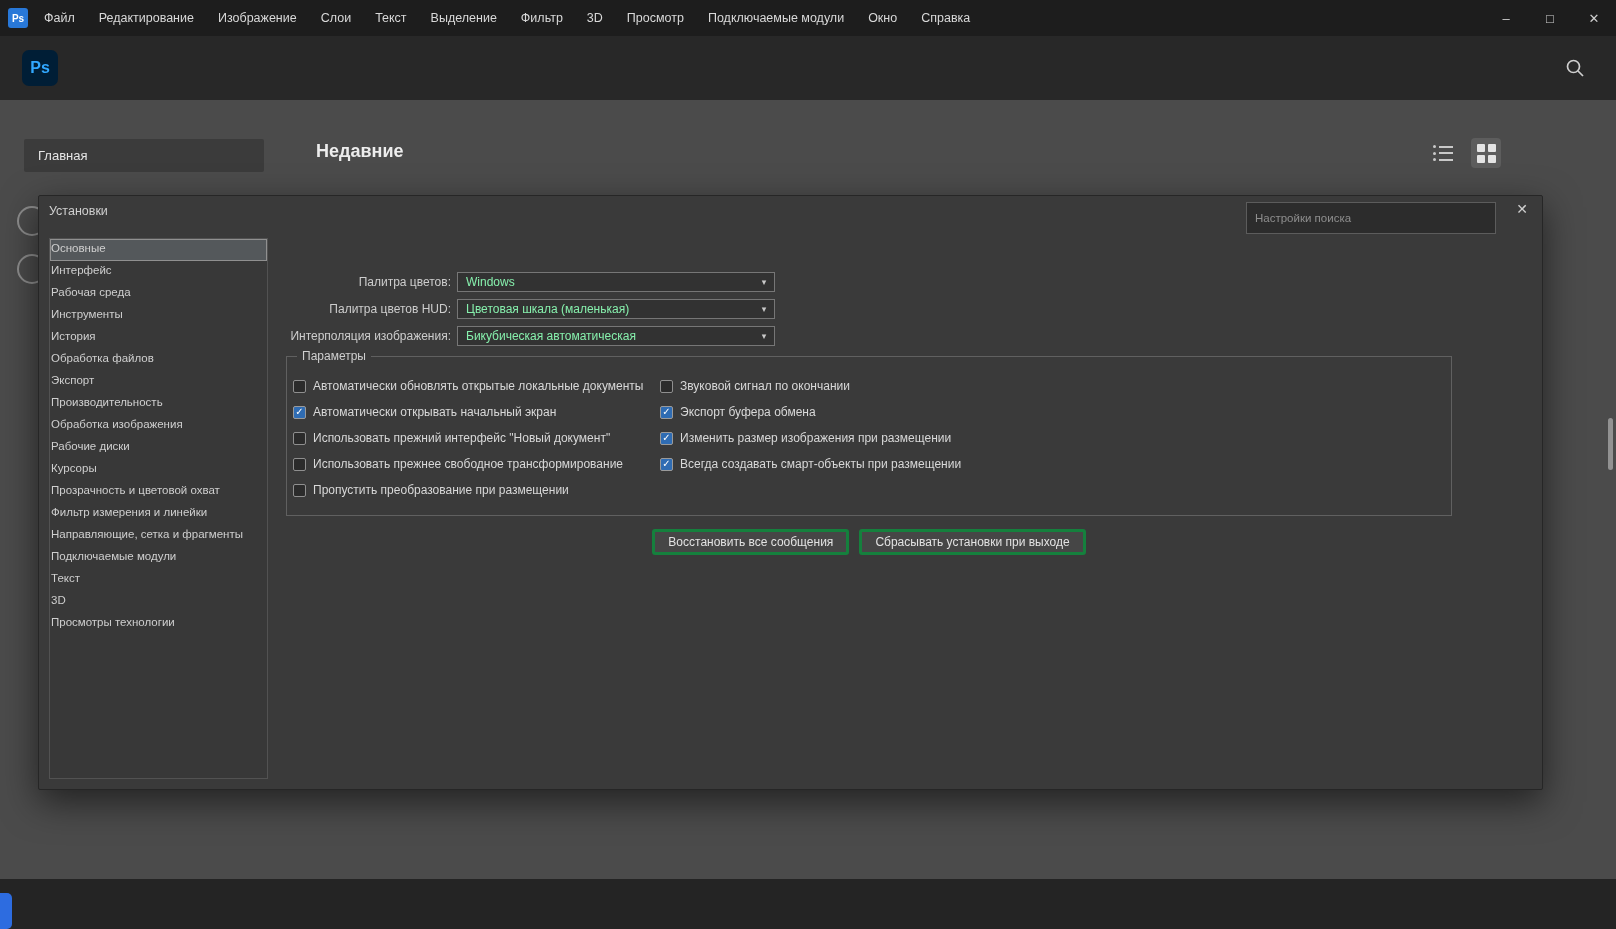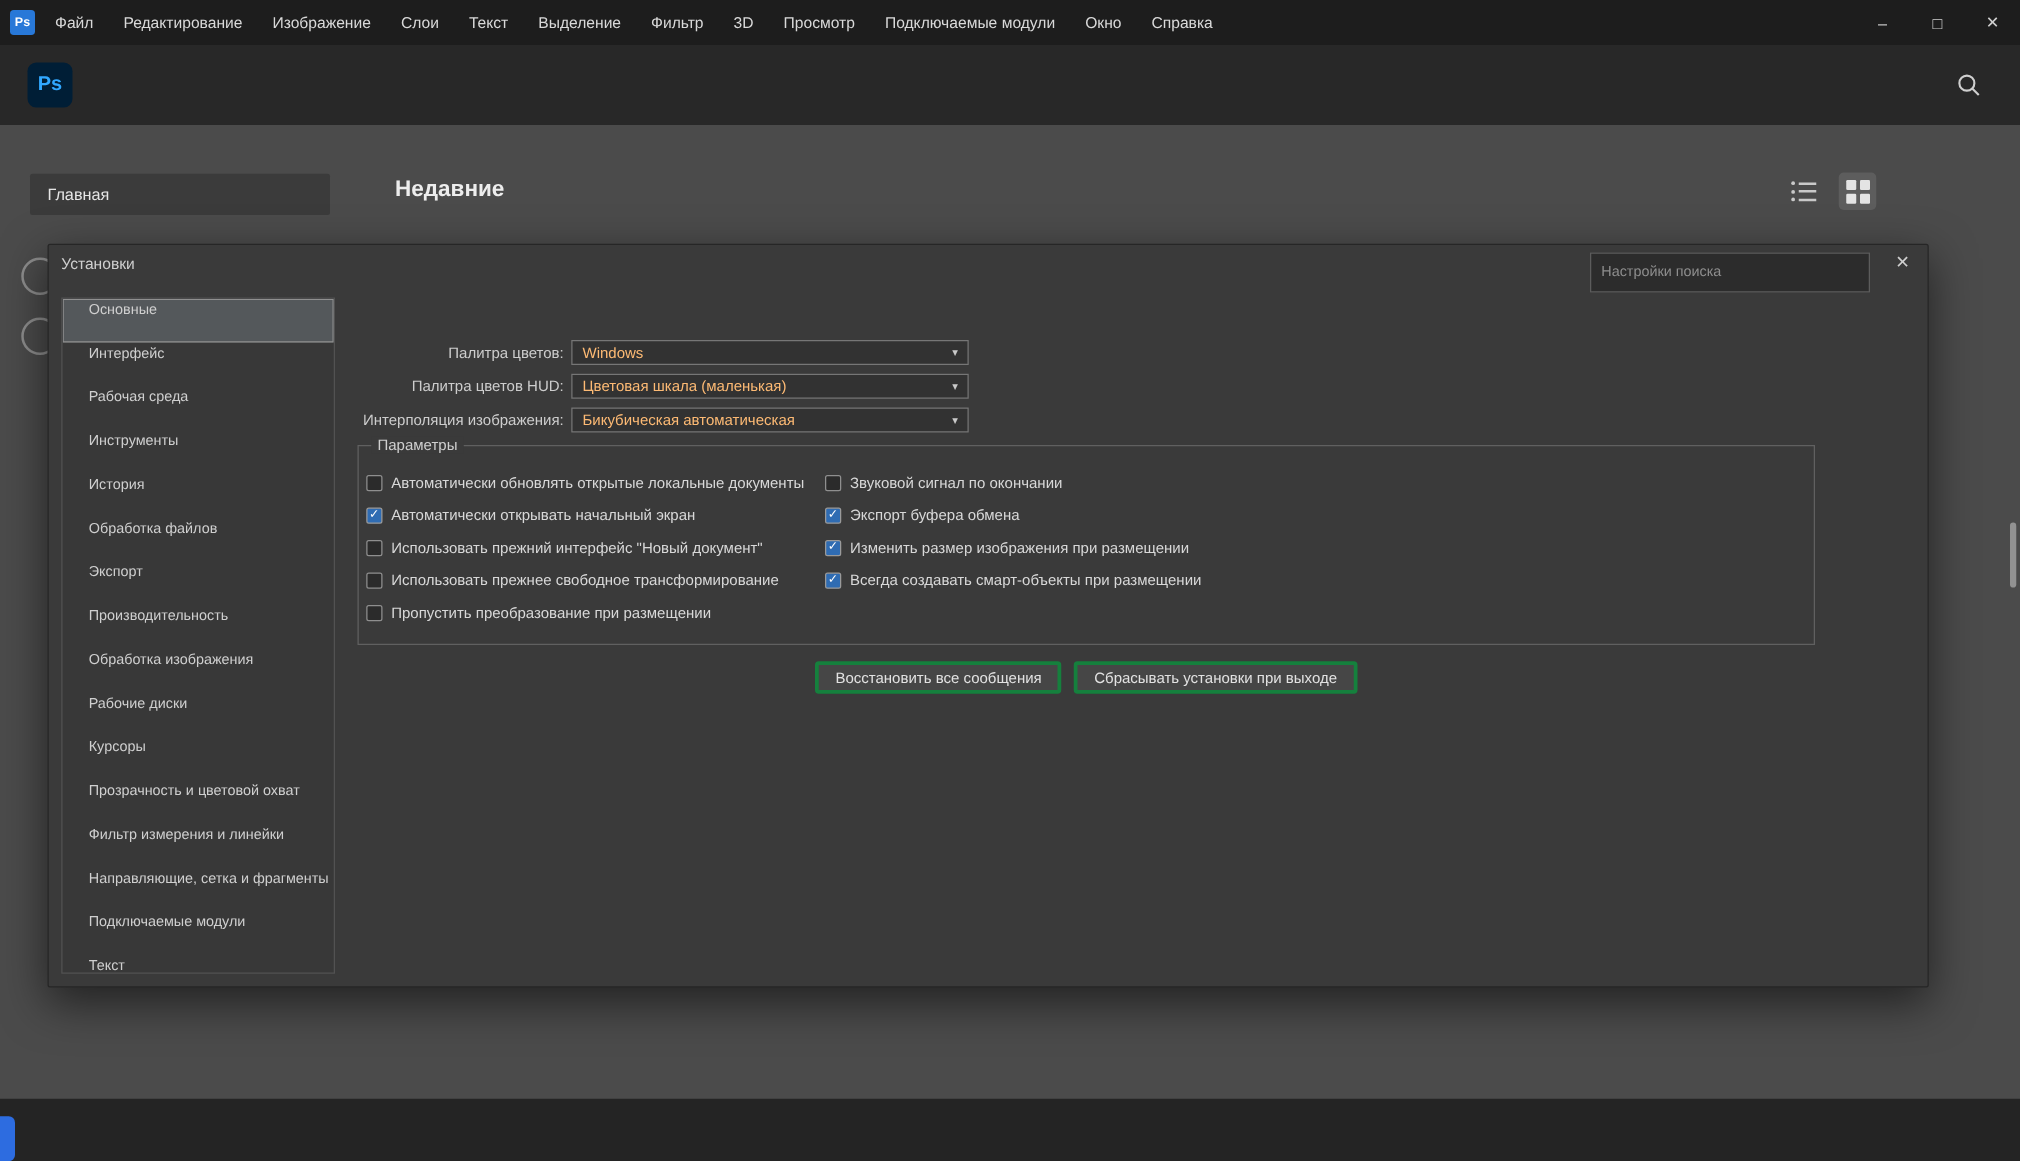--- a/index.html
+++ b/index.html
@@ -46,36 +46,36 @@
   .c2 { left:17px; top:154px; }
   .footer-band { position:absolute; left:0; right:0; bottom:0; height:50px; background:#242424; }
   .accent { position:absolute; left:0; bottom:0; width:12px; height:36px; background:#2d6ce0; border-radius:0 5px 5px 0; }
   .scroll-thumb { position:absolute; right:3px; top:318px; width:5px; height:52px; background:#929292; border-radius:3px; }
 
   
   .dialog { position:absolute; left:38px; top:195px; width:1505px; height:595px; background:#3a3a3a;
             border:1px solid #262626; border-radius:2px; box-shadow:0 12px 36px rgba(0,0,0,.55);
             z-index:5; color:#d6d6d6; font-size:12px; }
   .dlg-title { position:absolute; left:10px; top:8px; font-size:12.5px; color:#cfcfcf; }
-  .dlg-search { position:absolute; right:46px; top:6px; width:224px; height:18px; background:#2c2c2c;
+  .dlg-search { position:absolute; right:46px; top:6px; width:250px; height:18px; background:#2c2c2c;
                 border:1px solid #5c5c5c; color:#ddd; font-size:11.5px; padding:15px 8px; outline:none;
                 font-family:inherit; }
   .dlg-search::placeholder { color:#8e8e8e; }
   .dlg-close { position:absolute; right:14px; top:5px; font-size:14px; color:#cfcfcf; cursor:pointer; }
 
   .dlg-sidebar { position:absolute; left:10px; top:42px; width:219px; height:541px;
                  background:#383838; border:1px solid #525252; overflow:hidden; }
-  .sb-item { height:35px; line-height:19.5px; padding-left:21px; font-size:11.5px; color:#cfcfcf; white-space:nowrap; }
+  .sb-item { height:22px; line-height:19.5px; padding-left:1px; font-size:11.5px; color:#cfcfcf; white-space:nowrap; }
   .sb-item.selected { background:#54585b; box-shadow:inset 0 0 0 1px #909090; }
 
   .dlg-content { position:absolute; left:247px; top:40px; width:1166px;margin-top:36px; }
   .field-row { display:flex; align-items:center; margin-bottom:7px; }
   .field-label { width:165px; text-align:right; margin-right:6px; color:#cdcdcd; white-space:nowrap; }
   .select { width:318px; height:20px; background:#323232; border:1px solid #767676; display:flex; align-items:center; }
-  .select .val { flex:1; padding-left:8px; color:#fdba74; white-space:nowrap; }
+  .select .val { flex:1; padding-left:8px; color:#86efac; white-space:nowrap; }
   .select .chev { width:20px; text-align:center; color:#c9c9c9; font-size:9px; }
 
   .group { position:relative; border:1px solid #606060; margin-top:10px; padding:16px 10px 12px 6px; width:100%;text-align:center; }
   .legend { position:absolute; top:-8px; left:10px; background:#3a3a3a; padding:0 5px; color:#cfcfcf; }
   .cols { display:flex; }
   .col-left { width:367px; }
   .col-right { flex:1; }
   .opt-row { height:26px; display:flex; align-items:center; gap:7px; }
   .cb { width:13px; height:13px; flex:0 0 13px; border:1px solid #8f8f8f; background:#2b2b2b; border-radius:2px;
         display:flex; align-items:center; justify-content:center; font-size:10px; line-height:1; color:#fff; }

